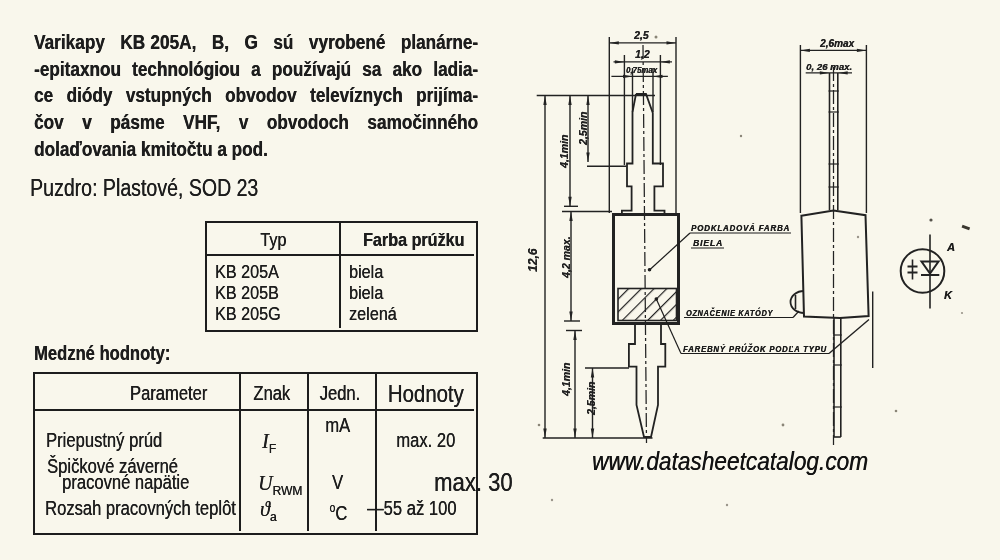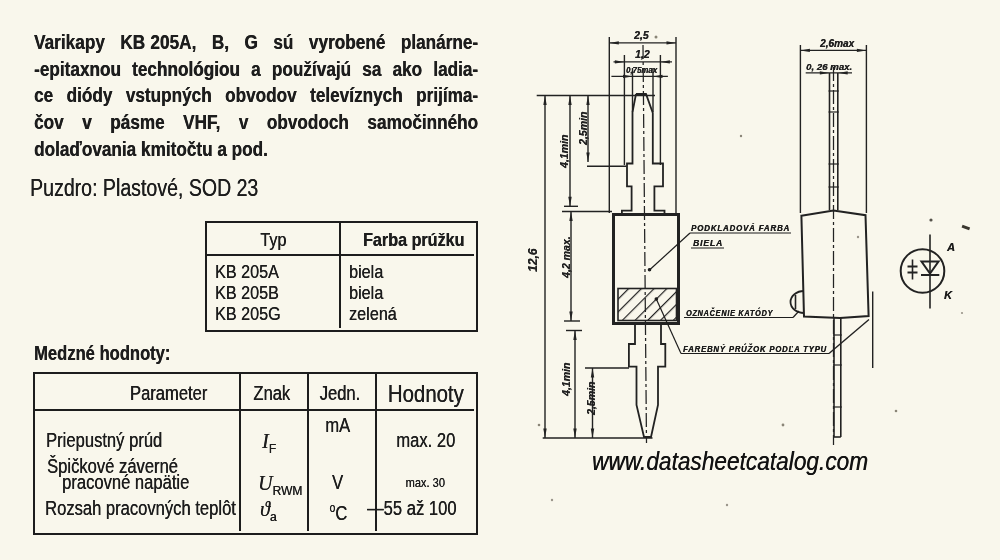--- a/index.html
+++ b/index.html
@@ -70,21 +70,21 @@
 
 <div class="abs" style="left:258px;top:473.2px;font-size:20px;line-height:20px;font-style:italic;font-family:'Liberation Serif',serif;">U<sub style="font-size:12px;font-style:normal;font-family:'Liberation Sans',sans-serif;">RWM</sub></div>
 
 <div class="abs" style="left:260px;top:499px;font-size:20px;line-height:20px;font-style:italic;font-family:'Liberation Serif',serif;">ϑ<sub style="font-size:12px;font-style:normal;font-family:'Liberation Sans',sans-serif;">a</sub></div>
 
 <div class="abs" style="left:305px;top:416px;width:66px;text-align:center;font-size:19.5px;line-height:19.5px;"><span class="sxc">mA</span></div>
 <div class="abs" style="left:305px;top:473.4px;width:66px;text-align:center;font-size:19.5px;line-height:19.5px;"><span class="sxc">V</span></div>
 <div class="abs" style="left:305px;top:499.2px;width:66px;text-align:center;font-size:19.5px;line-height:19.5px;"><span class="sxc"><sup style="font-size:12px;">o</sup>C</span></div>
 
 <div class="abs" style="left:377px;top:431px;width:97px;text-align:center;font-size:19.5px;line-height:19.5px;"><span class="sxc">max. 20</span></div>
-<div class="abs" style="left:377px;top:473.4px;width:97px;text-align:center;font-size:13px;line-height:19.5px;"><span class="sxc">max. 30</span></div>
+<div class="abs" style="left:377px;top:473.4px;width:97px;text-align:center;font-size:26px;line-height:19.5px;padding-left:48px;"><span class="sxc">max. 30</span></div>
 <div class="abs" style="left:367px;top:499.2px;font-size:19.5px;line-height:19.5px;"><span class="sxl">—55 až 100</span></div>
 
 <svg class="abs" style="left:520px;top:0;" width="480" height="560" viewBox="520 0 480 560">
   <defs>
     <pattern id="hatch" patternUnits="userSpaceOnUse" width="9" height="9" patternTransform="rotate(45)">
       <line x1="0" y1="0" x2="0" y2="9" stroke="#222" stroke-width="2.4"></line>
     </pattern>
   </defs>
   <g stroke="#222" fill="none" stroke-width="1.4">
 

